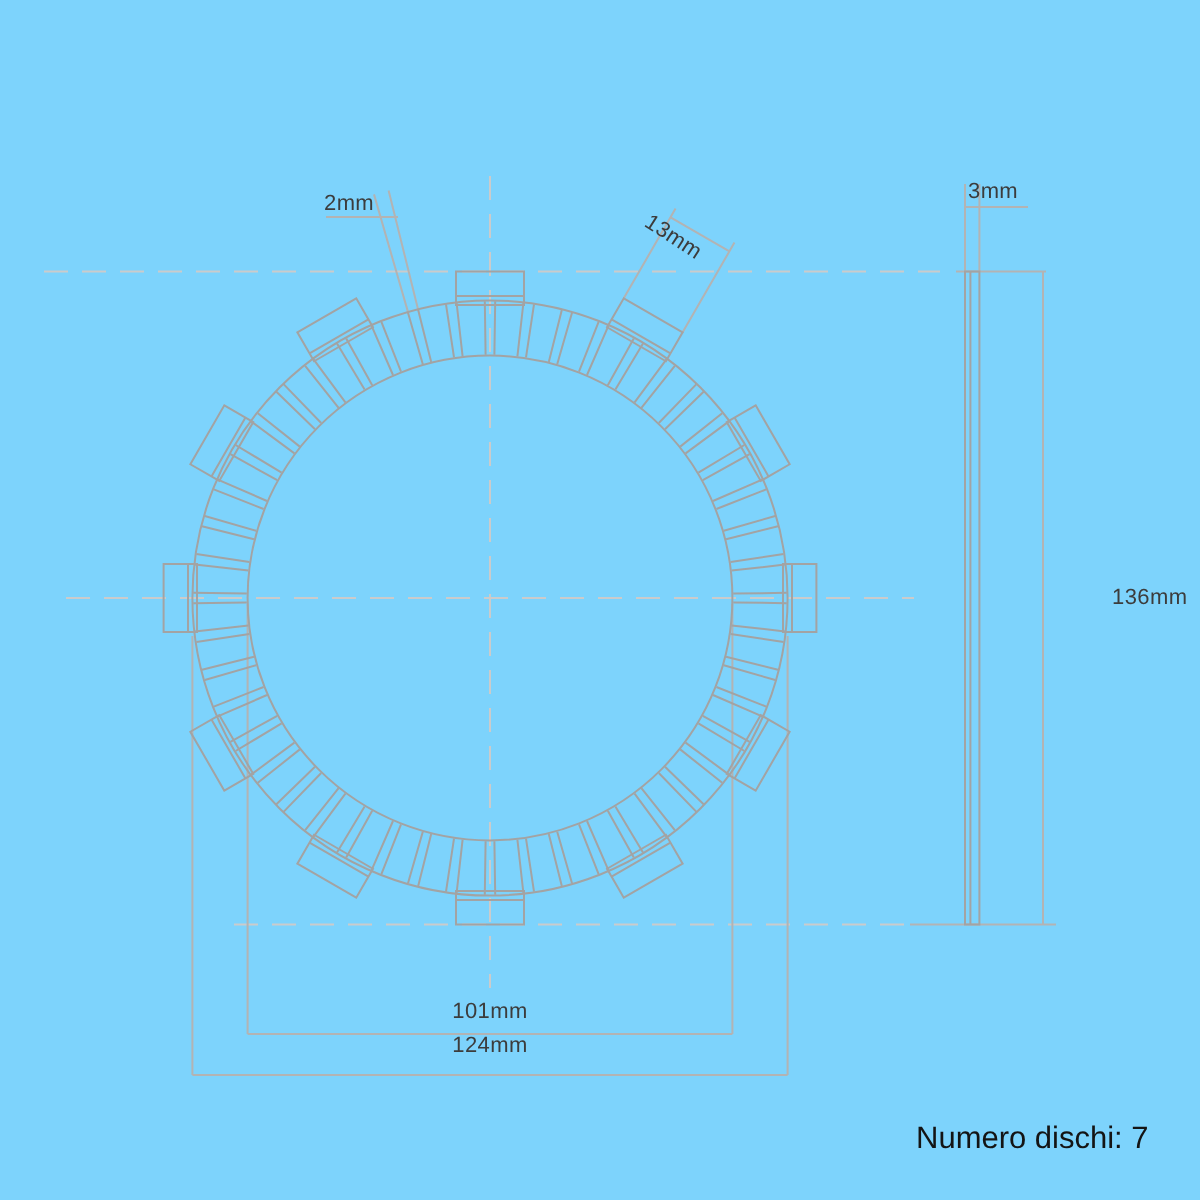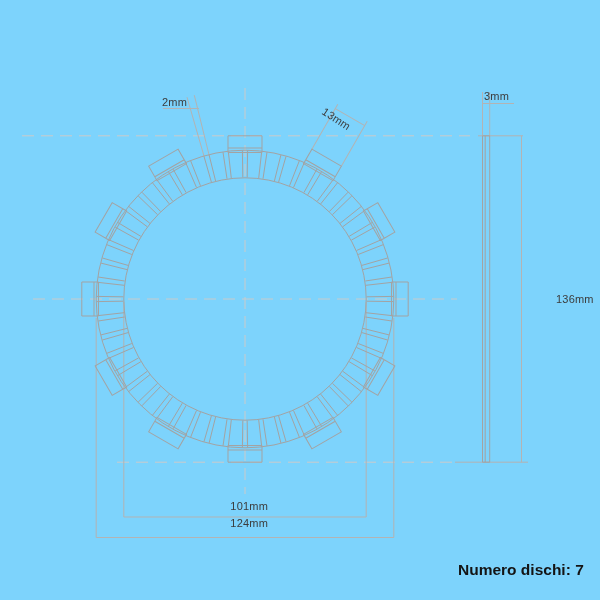--- a/index.html
+++ b/index.html
@@ -6,23 +6,23 @@
   .canvas{
     position:relative;width:600px;height:600px;background:#7dd3fc;
     font-family:"Liberation Sans",sans-serif;overflow:hidden;
   }
   .canvas svg{position:absolute;left:0;top:0;}
   .dim-label{
     position:absolute;font-size:11px;color:#3c3c3c;letter-spacing:.2px;
     white-space:nowrap;line-height:1;
   }
   .dim-label.rot{transform:rotate(33deg);transform-origin:0 0;}
-  .dim-label.ctr{width:46px;text-align:right;}
+  .dim-label.ctr{width:46px;text-align:center;}
   .note{
-    position:absolute;font-size:15.5px;font-weight:700;color:#141414;
+    position:absolute;font-size:15.5px;font-weight:400;color:#141414;
     white-space:nowrap;line-height:1.1;
   }
 </style>
 </head>
 <body>
 
 <div class="canvas">
 
   <svg width="600" height="600" viewBox="0 0 600 600">
     <g id="g-center">

